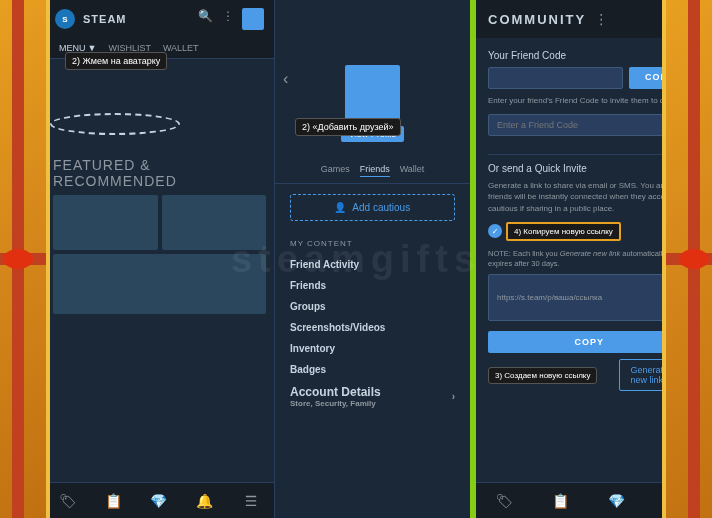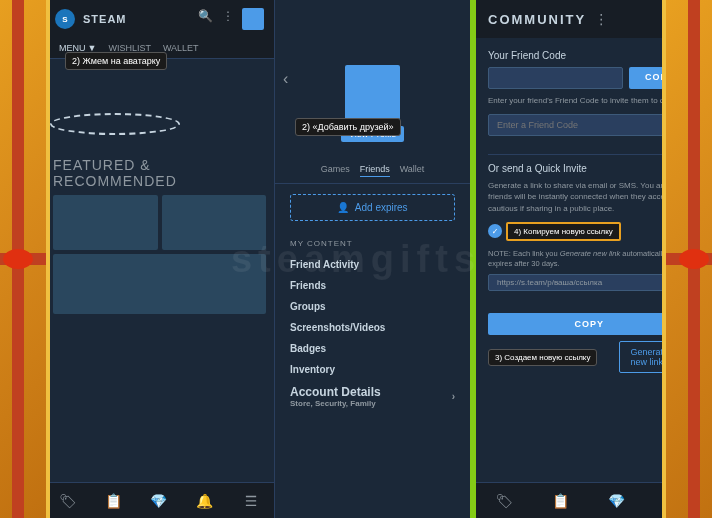--- a/index.html
+++ b/index.html
@@ -465,23 +465,23 @@
       color: #8f98a0;
       font-size: 7.5px;
       line-height: 1.3;
       margin-bottom: 6px;
     }
     .link-url {
       background: #2a3f5f;
       border: 1px solid #3d5a7a;
       color: #8f98a0;
       font-size: 8px;
-      padding: 3px 8px;
-      border-radius: 2px;
-      margin-bottom: 22px;
+      padding: 18px 8px;
+      border-radius: 2px;
+      margin-bottom: 10px;
     }
 
     
     .annotation-3 {
       background: #1a1a1a;
       border: 1px solid #555;
       color: #fff;
       font-size: 8px;
       padding: 3px 6px;
       border-radius: 3px;
@@ -639,31 +639,31 @@
     </div>
 
     <div class="profile-tabs">
       <div class="profile-tab">Games</div>
       <div class="profile-tab active">Friends</div>
       <div class="profile-tab">Wallet</div>
     </div>
 
     <div class="add-friends-btn">
       <span>👤</span>
-      <span>Add expires</span>
+      <span>Add cautious</span>
     </div>
 
     <div class="my-content">
       <div class="my-content-label">MY CONTENT</div>
       <div class="content-item">Friend Activity</div>
       <div class="content-item">Friends</div>
       <div class="content-item">Groups</div>
       <div class="content-item">Screenshots/Videos</div>
+      <div class="content-item">Inventory</div>
       <div class="content-item">Badges</div>
-      <div class="content-item">Inventory</div>
       <div class="content-item with-arrow">
         <div>
           <div style="font-size:12px; color:#c6d4df;">Account Details</div>
           <div style="font-size:8px; color:#8f98a0;">Store, Security, Family</div>
         </div>
         <span style="color:#8f98a0; font-size:10px;">›</span>
       </div>
     </div>
   </div>
 

